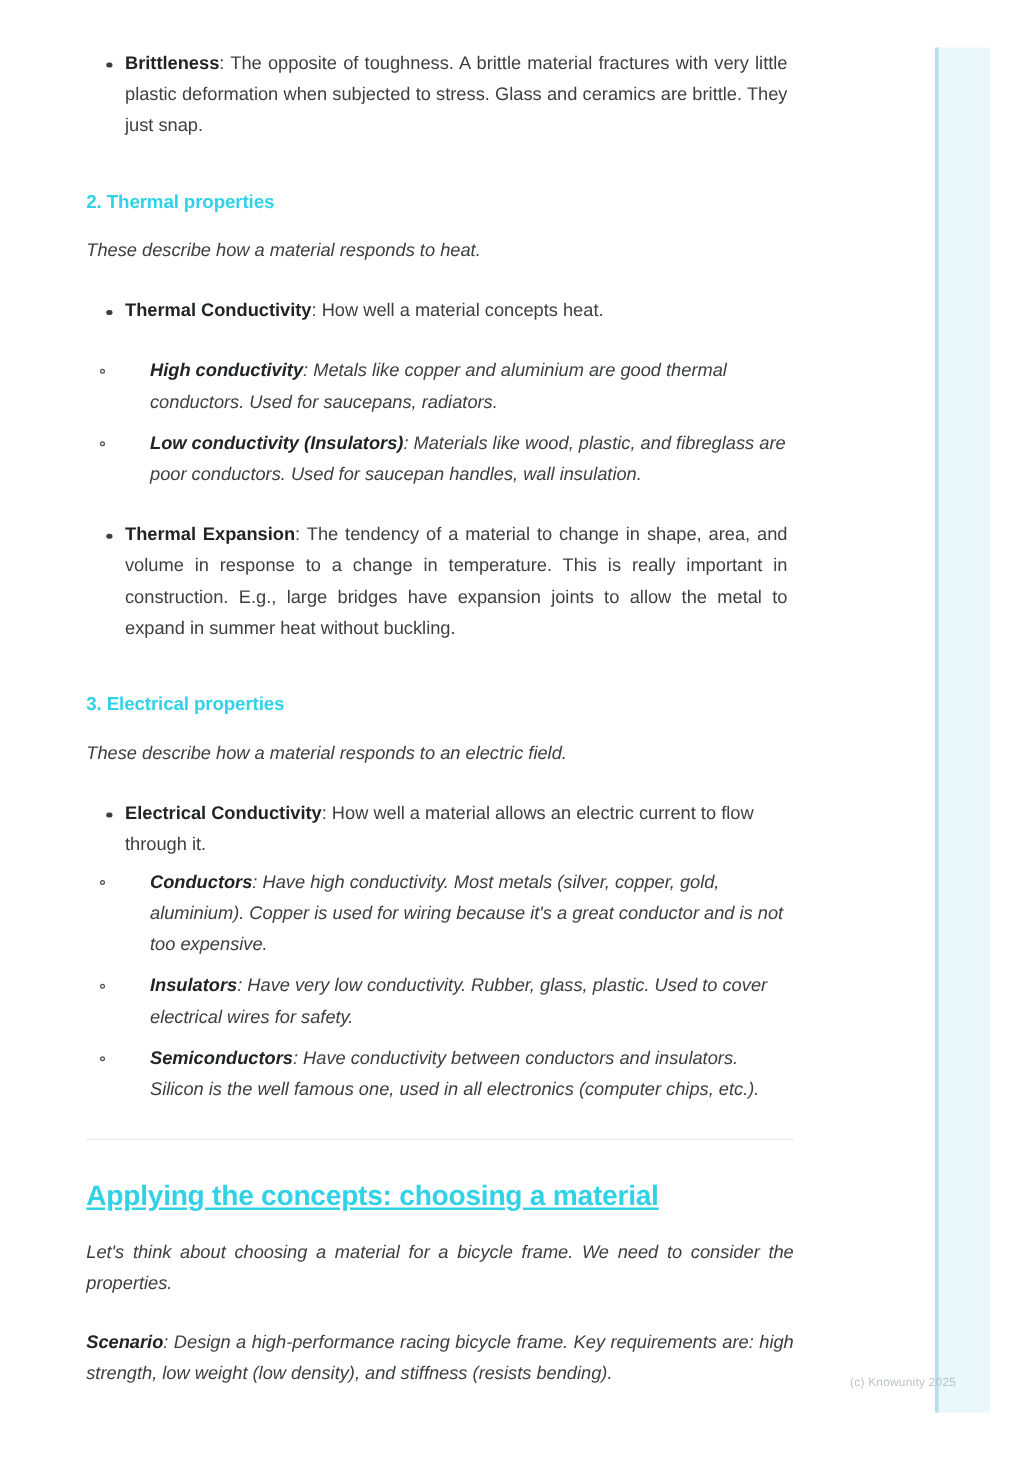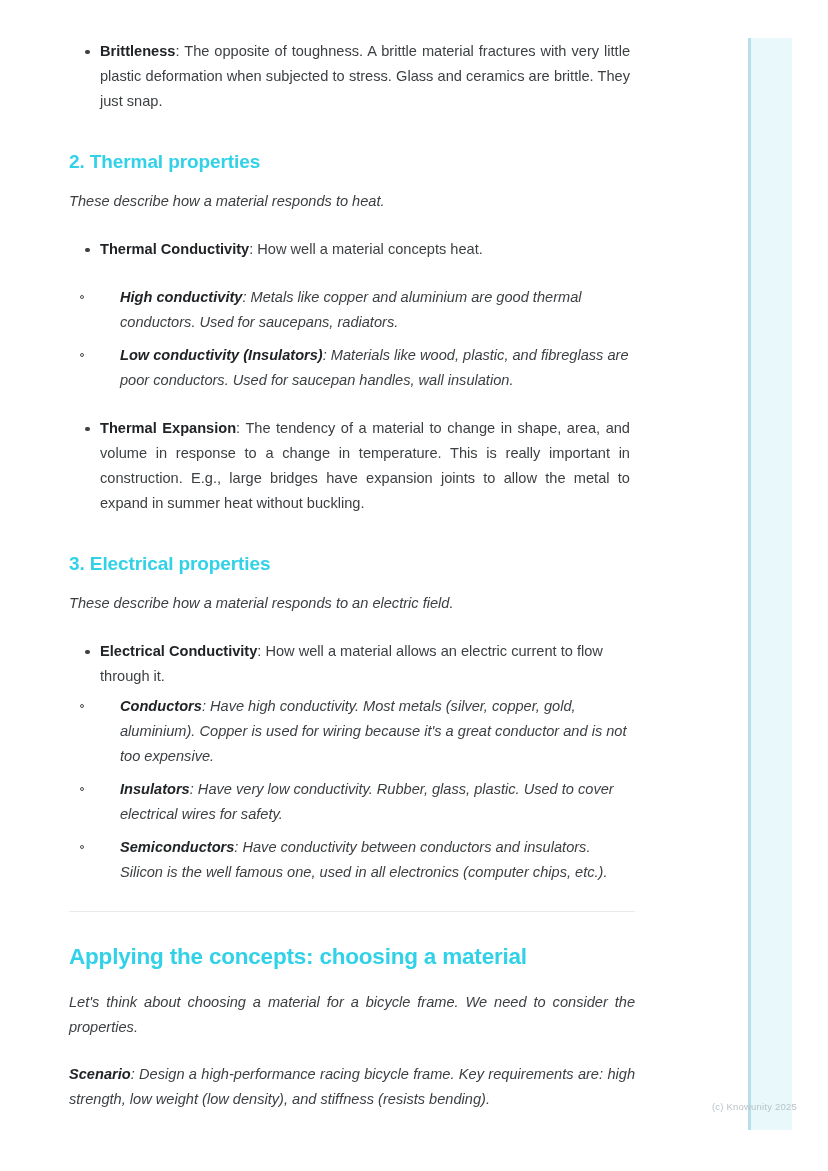--- a/index.html
+++ b/index.html
@@ -30,21 +30,21 @@
     left: 748px;
     top: 38px;
     width: 3px;
     height: 1092px;
     background: #b8dfe9;
   }
 
   
   #watermark {
     position: absolute;
-    left: 712px;
+    left: 680px;
     top: 1101px;
     font-size: 9.5px;
     color: #b9c3c9;
     letter-spacing: 0.2px;
     white-space: nowrap;
     z-index: 5;
   }
 
   
   #doc {
@@ -58,34 +58,35 @@
     font-size: 14.6px;
     line-height: 25px;
     color: #3d4043;
     text-align: justify;
     margin: 0;
     font-style: italic;
   }
   .para.ragged { text-align: left; }
 
   .h2 {
-    font-size: 19px;
+    font-size: 15px;
     font-weight: 700;
     color: #31d2e8;
     line-height: 26px;
     margin: 0;
     letter-spacing: -0.1px;
   }
   .h1 {
     font-size: 22.5px;
     font-weight: 700;
     color: #31d2e8;
     line-height: 30px;
     margin: 0;
     letter-spacing: -0.2px;
+    text-decoration: underline;
   }
 
   
   ul.lvl1 {
     list-style: none;
     margin: 5px;
     padding: 0;
   }
   ul.lvl1 > li.item1 {
     position: relative;

